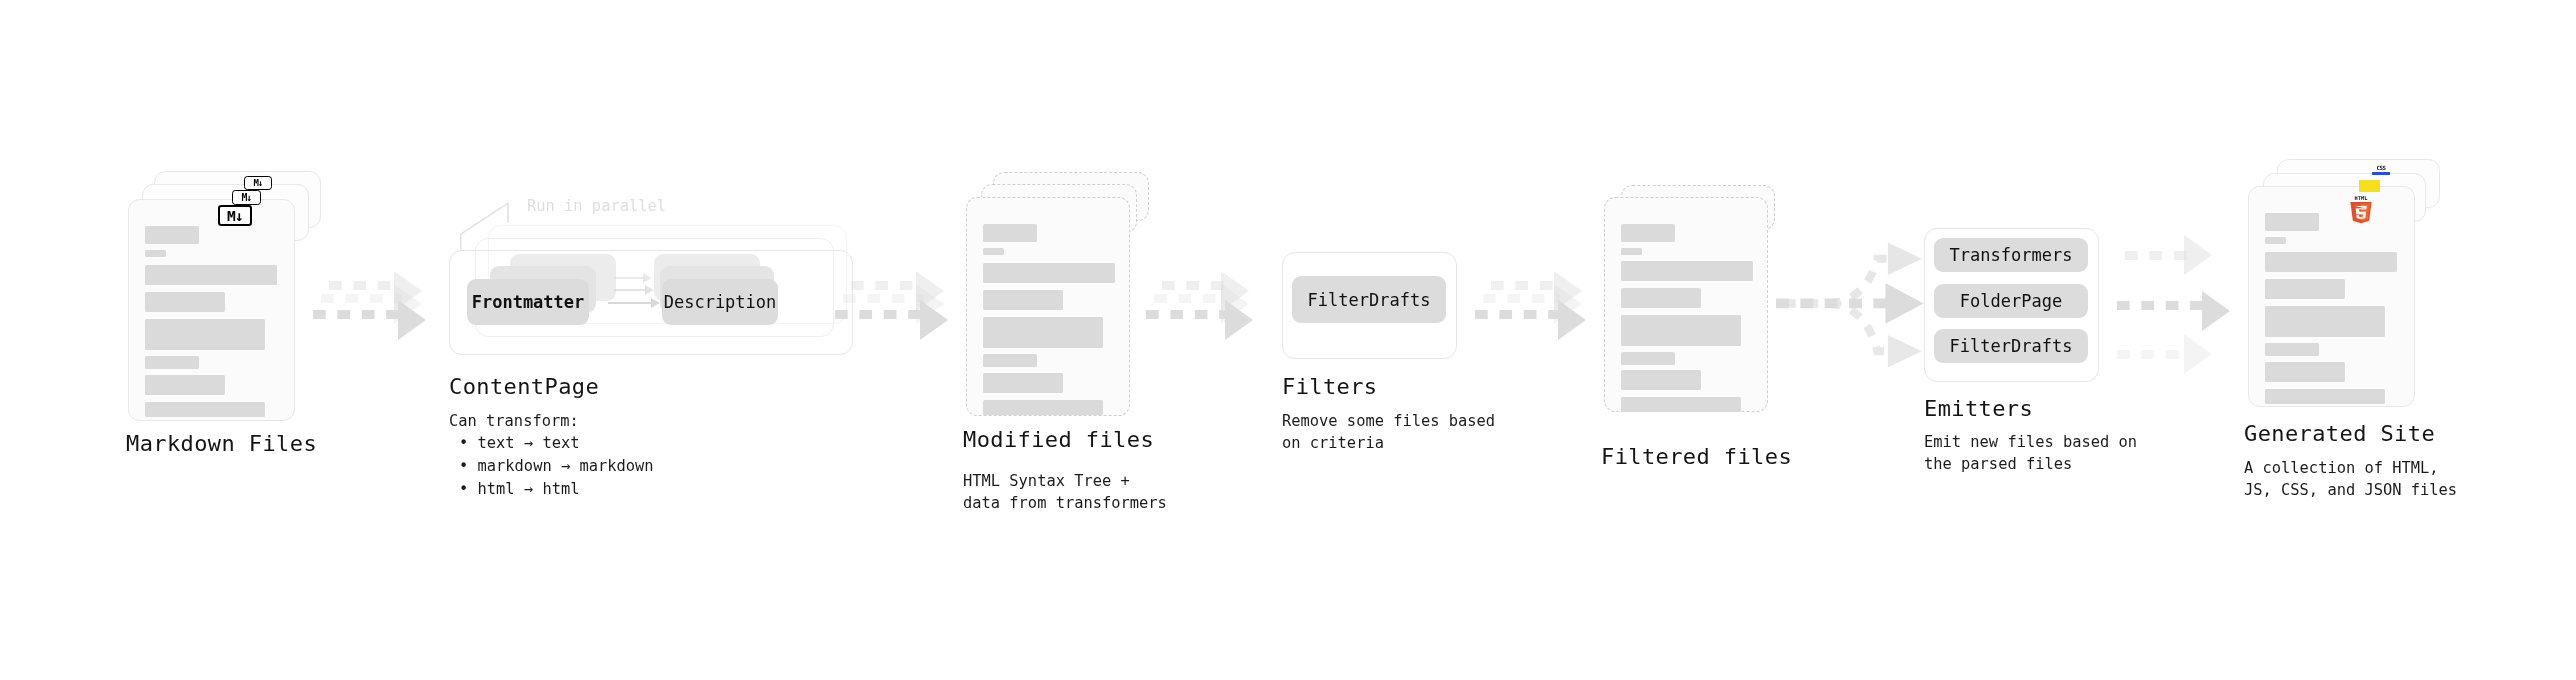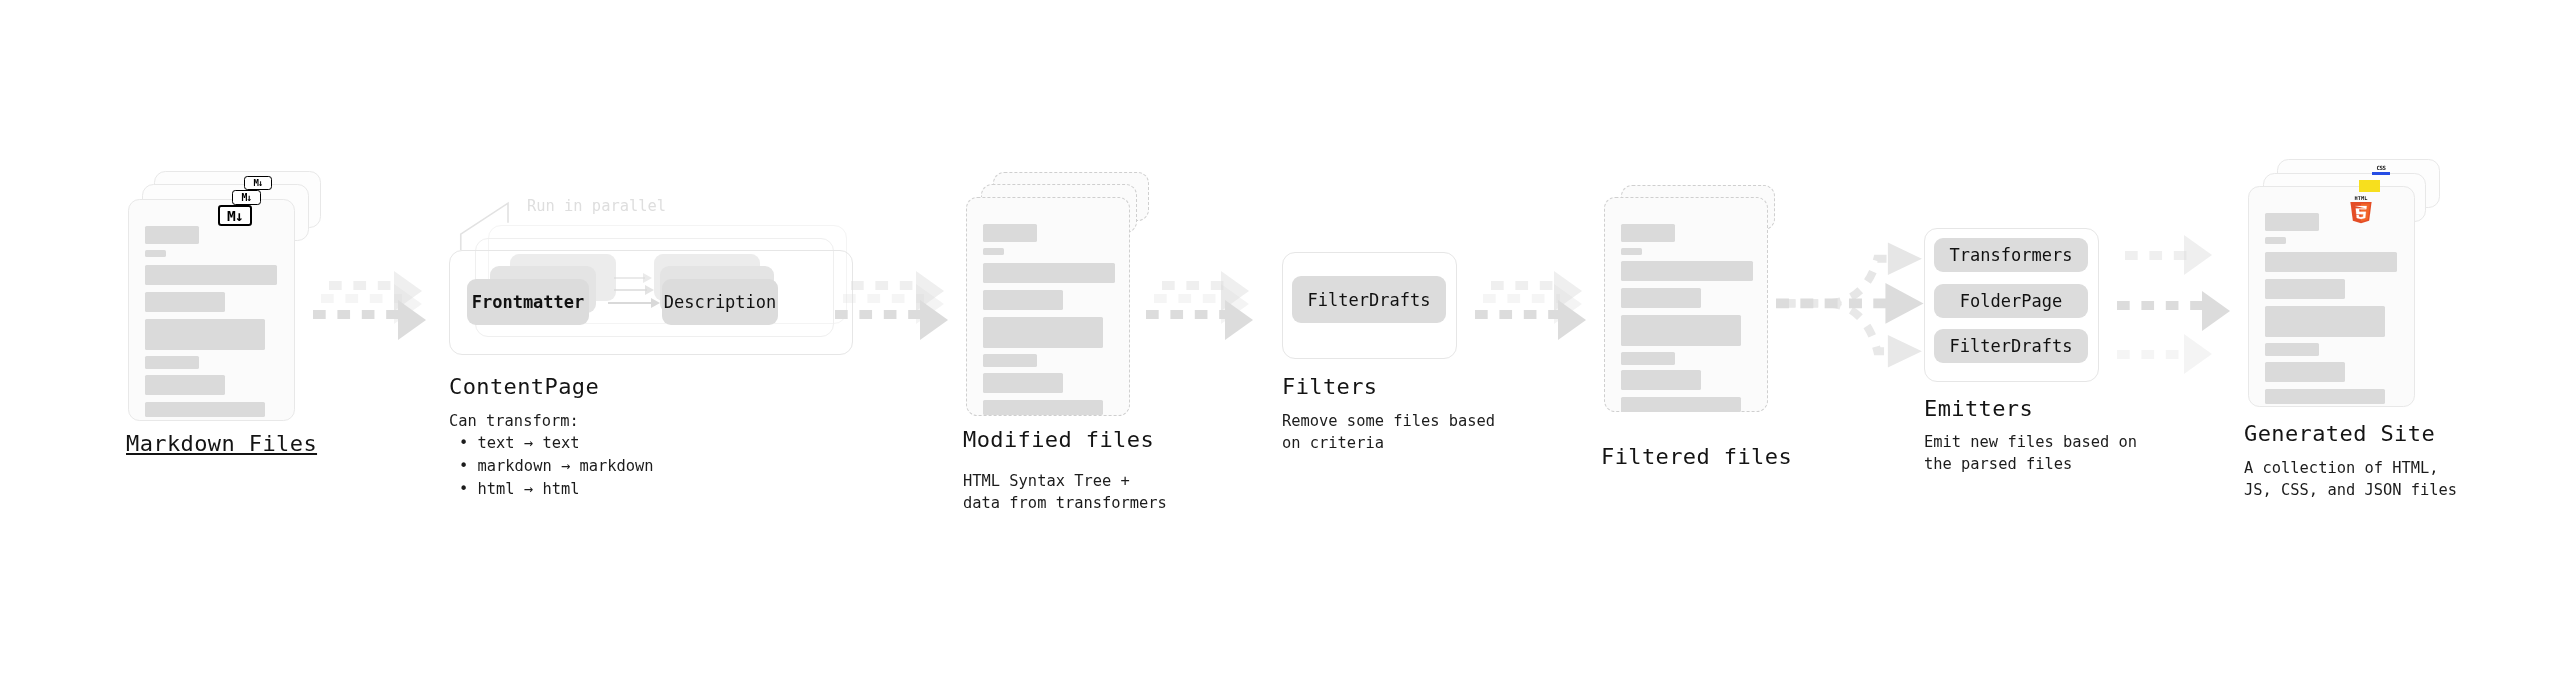--- a/index.html
+++ b/index.html
@@ -145,21 +145,21 @@
       <div class="bar" style="left:16.3px; top:119px; width:120px; height:31px;"></div>
       <div class="bar" style="left:16.3px; top:156px; width:54px; height:13px;"></div>
       <div class="bar" style="left:16.3px; top:175px; width:80px; height:20.3px;"></div>
       <div class="bar" style="left:16.3px; top:202px; width:120px; height:15.4px;"></div>
     </div>
 
     <div class="md-badge" style="left:244px; top:176px; width:28px; height:14px; font-size:9px; border-width:1.6px;">M↓</div>
     <div class="md-badge" style="left:232px; top:190px; width:29px; height:15.4px; font-size:9.8px; border-width:1.6px;">M↓</div>
     <div class="md-badge" style="left:218px; top:205px; width:34px; height:21px; font-size:14.6px;">M↓</div>
 
-    <div class="title" style="left:126px; top:431px;text-decoration:underline;">Markdown Files</div>
+    <div class="title" style="left:126px; top:431px;">Markdown Files</div>
   </div>
 
   <div class="arrow" style="left:313px; top:276px; width:134px; height:65px;">
     <div class="arrow-line a-up" style="left:16.3px; top:4.9px; width:73px;"></div>
     <div class="arrow-head a-up" style="left:81px; top:-4.9px;"></div>
     <div class="arrow-line a-dn" style="left:8.1px; top:18px; width:81px;"></div>
     <div class="arrow-head a-dn" style="left:81px; top:8.1px;"></div>
     <div class="arrow-line a-mid" style="left:0px; top:34px; width:91px;"></div>
     <div class="arrow-head a-mid" style="left:85px; top:24.4px;"></div>
   </div>

